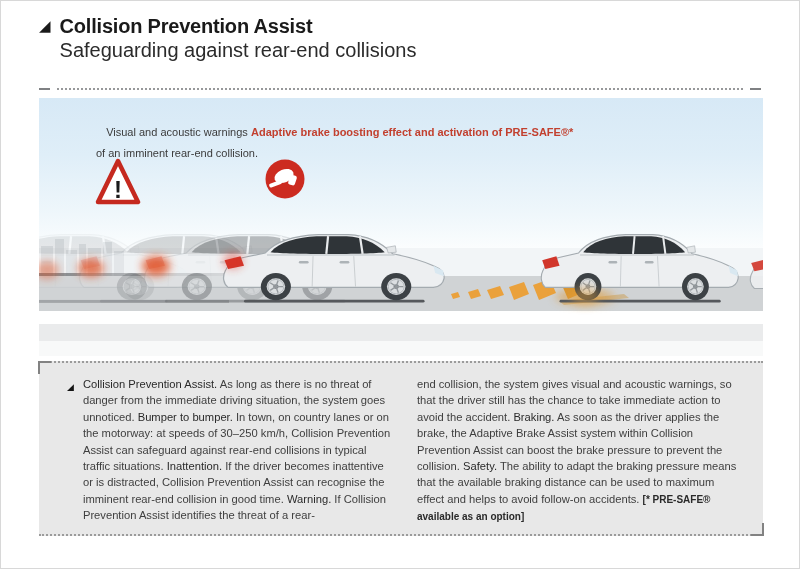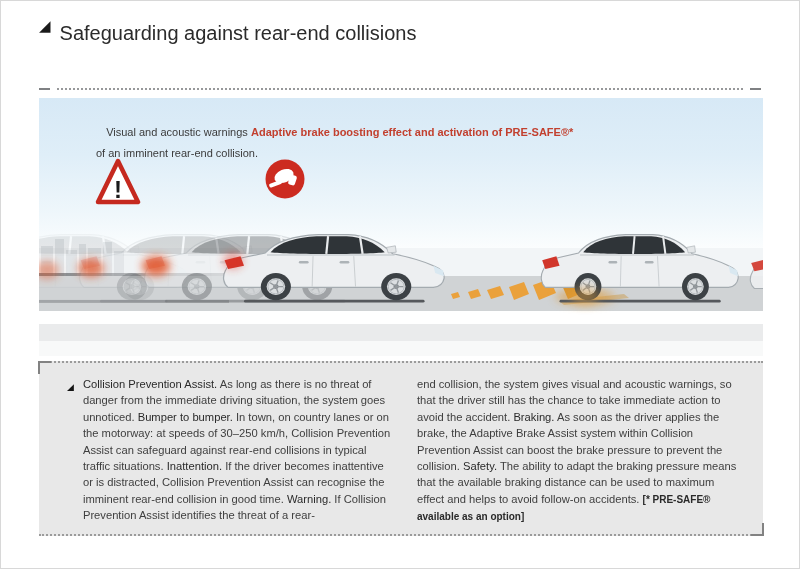--- a/index.html
+++ b/index.html
@@ -5,21 +5,21 @@
   * { margin:0; padding:0; box-sizing:border-box; }
   html,body { background:#fff; }
   body { font-family:"Liberation Sans", sans-serif; }
   .page { position:relative; width:800px; height:569px; background:#fff;
           border:1px solid #d8d8d8; overflow:hidden; }
 
   
   .header { position:absolute; left:38px; top:13px; display:flex; gap:9px; }
   .hdr-marker { font-size:15px; line-height:24px; color:#1a1a1a; }
   .hdr-title { font-size:20px; font-weight:bold; color:#1a1a1a; line-height:24px; letter-spacing:-0.2px; }
-  .hdr-sub { font-size:20px; font-weight:normal; color:#2b2b2b; line-height:24px; margin-top:7px; }
+  .hdr-sub { font-size:20px; font-weight:normal; color:#2b2b2b; line-height:24px; }
 
   
   .rule { position:absolute; left:38px; right:38px; top:86px; display:flex; align-items:center; gap:7px; height:3px; }
   .rule-end { width:11px; height:2px; background:#7f8183; flex:0 0 auto; }
   .rule-dots { flex:1 1 auto; border-top:2px dotted #97989a; height:0; }
 
   
   .panel { position:absolute; left:38px; top:97px; width:724px; height:258px; overflow:hidden;
            background:linear-gradient(180deg,#d7e9f6 0%,#dfeef8 22%,#eff7fb 45%,#ffffff 63%,#ffffff 100%);text-align:center; }
   .scene { position:absolute; left:0; top:0; width:724px; height:258px; }
@@ -45,20 +45,21 @@
   .seg-bs { font-weight:bold; font-size:10px; color:#2a2a2a; }
 </style>
 </head>
 <body>
 
 <div class="page">
 
   <div class="header">
     <span class="hdr-marker">◢</span>
     <div>
+      <div class="hdr-title">Collision Prevention Assist</div>
       <div class="hdr-sub">Safeguarding against rear-end collisions</div>
     </div>
   </div>
 
   <div class="rule">
     <span class="rule-end"></span>
     <span class="rule-dots"></span>
     <span class="rule-end"></span>
   </div>
 

